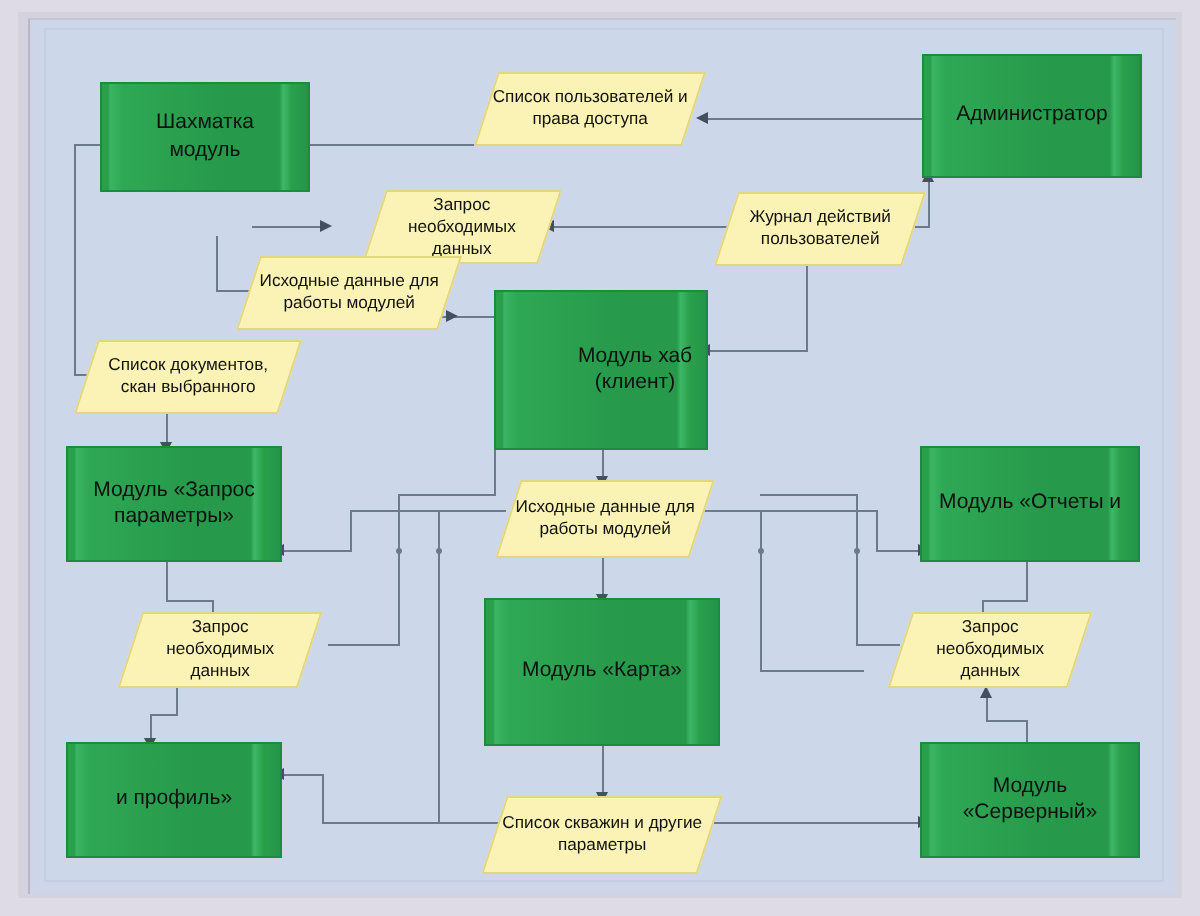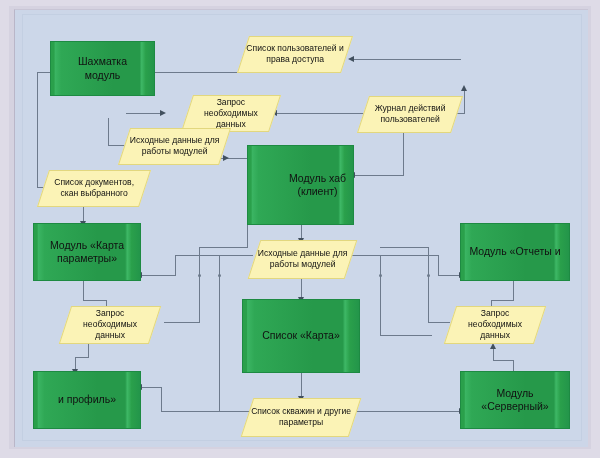--- a/index.html
+++ b/index.html
@@ -177,37 +177,42 @@
     <div class="dot" style="left:355.5px;top:258.5px;"></div>
     <div class="dot" style="left:403.5px;top:258.5px;"></div>
 
     <div class="node proc" style="left:27px;top:26px;width:105px;height:55px;">
       <div>
         <span>Шахматка</span>
         <span>модуль</span>
       </div>
     </div>
 
+    <div class="node proc" style="left:438px;top:12px;width:110px;height:62px;">
+      <div>
+        <span>Администратор</span>
+      </div>
+    </div>
 
     <div class="node proc" style="left:224px;top:130px;width:107px;height:80px;padding-left:40px;">
       <div>
         <span>Модуль хаб (клиент)</span>
       </div>
     </div>
 
     <div class="node proc" style="left:10px;top:208px;width:108px;height:58px;">
       <div>
-        <span>Модуль «Карта</span>
+        <span>Модуль «Запрос</span>
         <span>параметры»</span>
       </div>
     </div>
 
     <div class="node proc" style="left:219px;top:284px;width:118px;height:74px;">
       <div>
-        <span>Список «Карта»</span>
+        <span>Модуль «Карта»</span>
       </div>
     </div>
 
     <div class="node proc" style="left:437px;top:208px;width:110px;height:58px;">
       <div>
         <span>Модуль «Отчеты и</span>
       </div>
     </div>
 
     <div class="node proc" style="left:10px;top:356px;width:108px;height:58px;">

